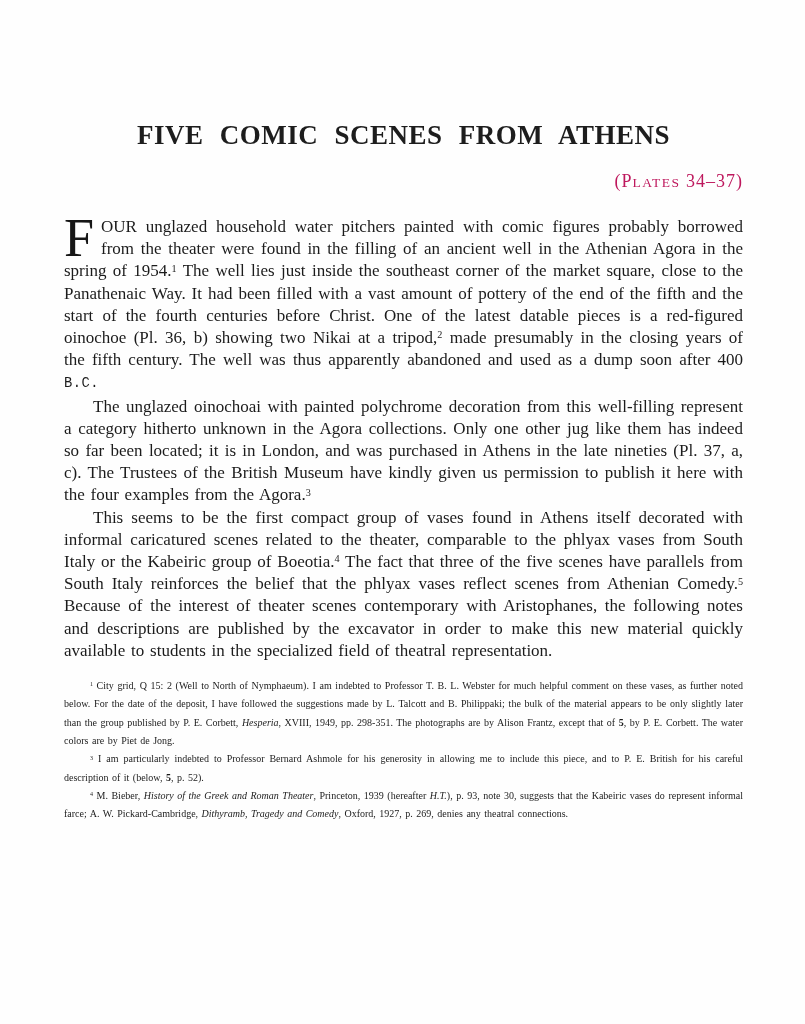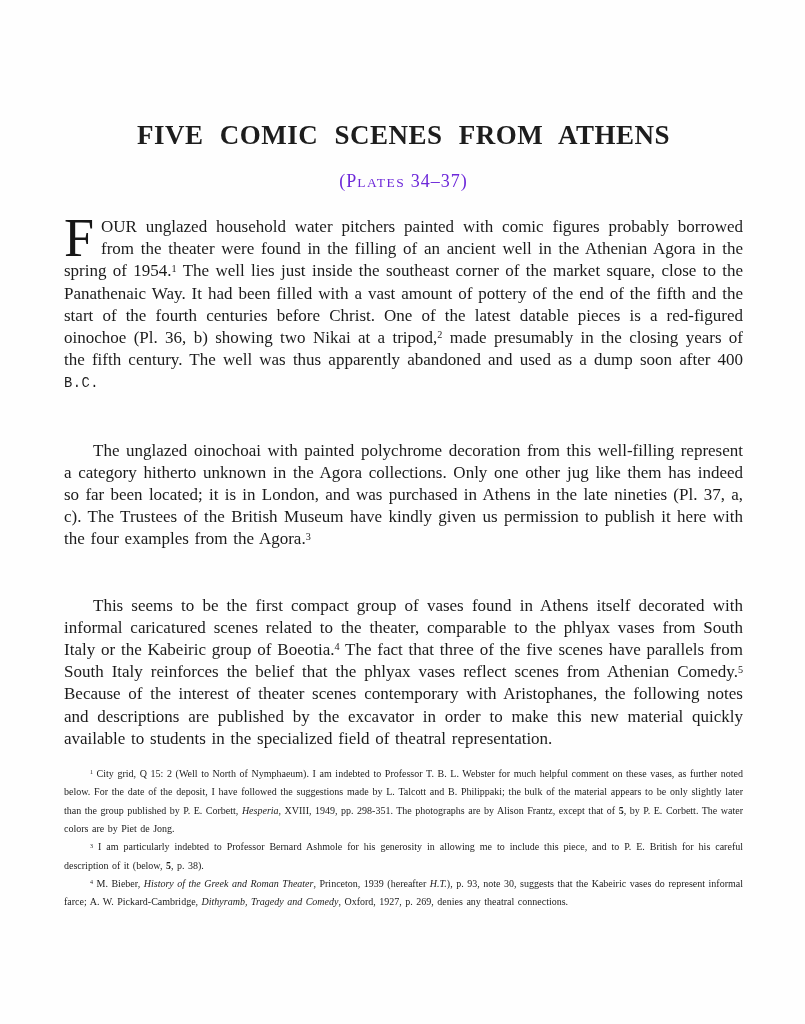--- a/index.html
+++ b/index.html
@@ -23,43 +23,42 @@
     text-align: center;
     font-size: 27px;
     font-weight: 700;
     letter-spacing: 0.5px;
     word-spacing: 9px;
     line-height: 1;
     color: #1d1d1d;
   }
   .subtitle {
     margin-top: 21px;
-    text-align: center;
+    text-align: right;
     font-size: 18px;
     line-height: 22px;
     letter-spacing: 1px;
-    color: #6d28d9;
+    color: #be185d;
   }
   .subtitle .sc {
     font-size: 13.5px;
     letter-spacing: 1.5px;
   }
   .body-text {
     margin-top: 22px;
     font-size: 17px;
     line-height: 22.2px;
     text-align: justify;
     word-spacing: 1.5px;
   }
   .para {
     margin: 0;
   }
   .para.indent {
     text-indent: 29px;
-    margin-top: 44px;
   }
   .dropcap {
     float: left;
     font-size: 54px;
     line-height: 40px;
     padding: 2px 7px 0 0;
     font-weight: 400;
     color: #161616;
   }
   .footnotes {
@@ -101,20 +100,20 @@
 
     <p class="para indent"><span>This seems to be the first compact group of vases found in Athens itself decorated with informal caricatured scenes related to the theater, comparable to the phlyax vases from South Italy or the Kabeiric group of Boeotia.</span><sup>4</sup><span> The fact that three of the five scenes have parallels from South Italy reinforces the belief that the phlyax vases reflect scenes from Athenian Comedy.</span><sup>5</sup><span> Because of the interest of theater scenes contemporary with Aristophanes, the following notes and descriptions are published by the excavator in order to make this new material quickly available to students in the specialized field of theatral representation.</span></p>
 
   </div>
 
   <div class="footnotes">
 
     <p class="fn"><sup>1</sup><span> City grid, Q 15: 2 (Well to North of Nymphaeum). I am indebted to Professor T. B. L. Webster for much helpful comment on these vases, as further noted below. For the date of the deposit, I have followed the suggestions made by L. Talcott and B. Philippaki; the bulk of the material appears to be only slightly later than the group published by P. E. Corbett, </span><span class="r-i">Hesperia</span><span>, XVIII, 1949, pp. 298-351. The photographs are by Alison Frantz, except that of </span><span class="r-b">5</span><span>, by P. E. Corbett. The water colors are by Piet de Jong.</span></p>
 
 
-    <p class="fn"><sup>3</sup><span> I am particularly indebted to Professor Bernard Ashmole for his generosity in allowing me to include this piece, and to P. E. British for his careful description of it (below, </span><span class="r-b">5</span><span>, p. 38).</span></p>
+    <p class="fn"><sup>3</sup><span> I am particularly indebted to Professor Bernard Ashmole for his generosity in allowing me to include this piece, and to P. E. British for his careful description of it (below, </span><span class="r-b">5</span><span>, p. 52).</span></p>
 
     <p class="fn"><sup>4</sup><span> M. Bieber, </span><span class="r-i">History of the Greek and Roman Theater</span><span>, Princeton, 1939 (hereafter </span><span class="r-i">H.T.</span><span>), p. 93, note 30, suggests that the Kabeiric vases do represent informal farce; A. W. Pickard-Cambridge, </span><span class="r-i">Dithyramb, Tragedy and Comedy</span><span>, Oxford, 1927, p. 269, denies any theatral connections.</span></p>
 
 
   </div>
 
 </div>
 
 </body></html>

